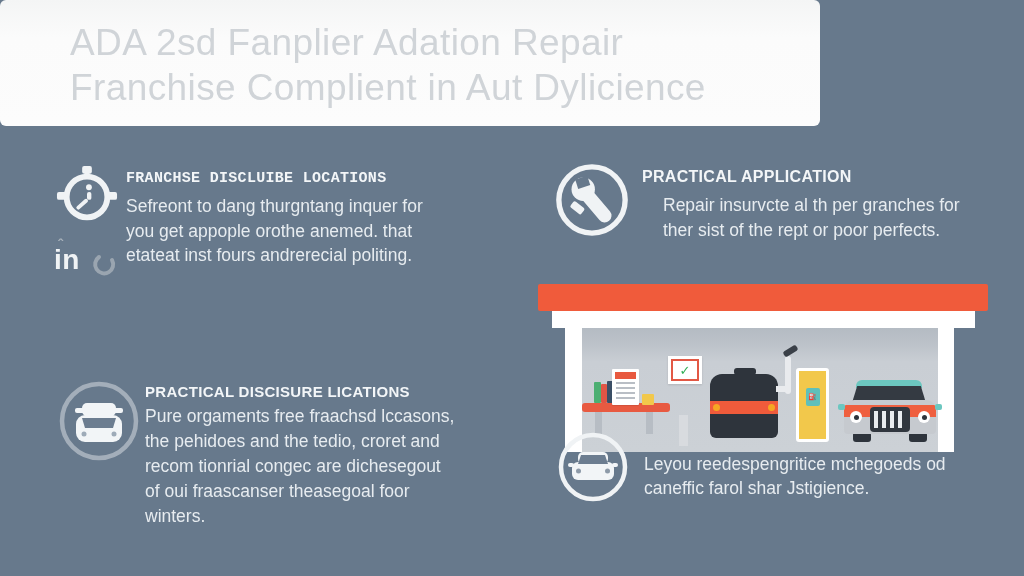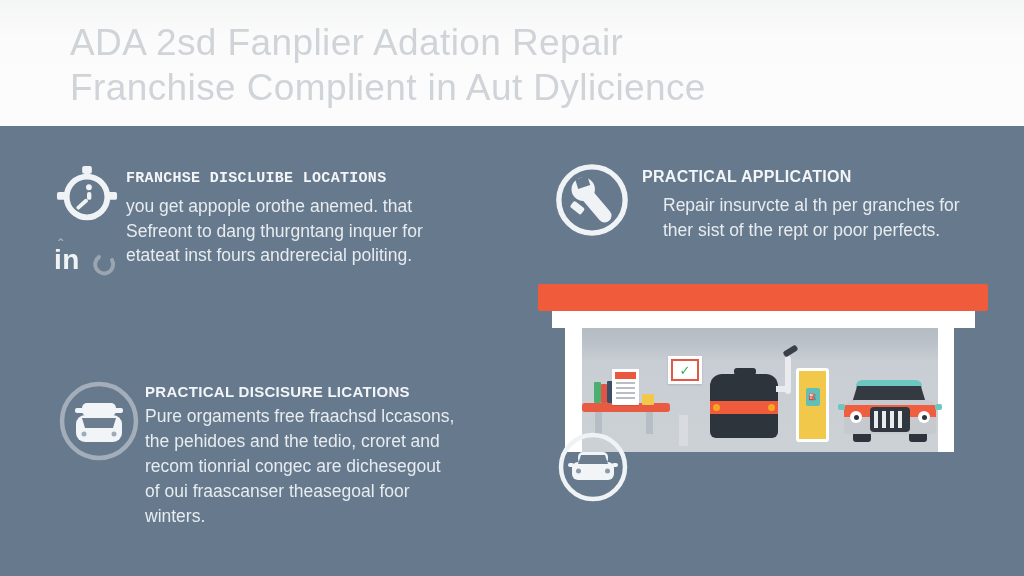--- a/index.html
+++ b/index.html
@@ -1,22 +1,22 @@
 <!DOCTYPE html>
 <html><head>
 <meta charset="utf-8">
 <style>
   * { margin:0; padding:0; box-sizing:border-box; }
   html,body { background:#2b3440; }
   body { font-family:"Liberation Sans","DejaVu Sans",sans-serif; }
   .canvas { position:relative; width:1024px; height:576px; background:#67798c; overflow:hidden; }
 
   
-  .header { position:absolute; left:0; top:0; width:1024px; height:126px;
-            background:linear-gradient(180deg,#f4f5f5 0%,#fbfbfb 30%,#fcfcfc 100%); }
+  .header { position:absolute; left:0; top:0; width:820px; height:126px;
+            background:linear-gradient(180deg,#f4f5f5 0%,#fbfbfb 30%,#fcfcfc 100%);border-radius:6px; }
   .title { position:absolute; left:70px; top:20px; font-size:37px; line-height:45px;
            color:#d0d4d8; letter-spacing:0.4px; font-weight:400; }
 
   
   .sec-heading { position:absolute; font-weight:bold; color:#f3f6f8; font-size:15px; letter-spacing:0.3px; }
   .sec-body { position:absolute; color:#e7ecf0; font-size:17.5px; line-height:24.5px; }
   .sec-body .ln { white-space:nowrap; }
 
   .icon-wrap { position:absolute; }
 
@@ -127,22 +127,22 @@
   <div class="in-badge">
     <span class="in-caret">ˆ</span>
     <span class="in-text">in</span>
     <svg class="in-arc" width="26" height="26" viewBox="0 0 26 26">
       <path d="M 22 8 A 9 9 0 1 1 9 5" fill="none" stroke="#9aa5b0" stroke-width="4" stroke-linecap="round"></path>
     </svg>
   </div>
 
   <div class="sec-heading" style="left:126px; top:170px;font-family:Liberation Mono, monospace;">FRANCHSE DISCLUIBE LOCATIONS</div>
   <div class="sec-body" style="left:126px; top:194px;">
+    <div class="ln">Sefreont to dang thurgntang inquer for</div>
     <div class="ln">you get appople orothe anemed. that</div>
-    <div class="ln">Sefreont to dang thurgntang inquer for</div>
     <div class="ln">etateat inst fours andrerecial politing.</div>
   </div>
 
   <div class="icon-wrap" style="left:553px; top:161px;">
     <svg width="78" height="78" viewBox="0 0 80 80">
       <circle cx="40" cy="40" r="34" fill="none" stroke="#f0f3f5" stroke-width="5.5"></circle>
       <line x1="36" y1="36" x2="53" y2="56" stroke="#f0f3f5" stroke-width="14" stroke-linecap="round"></line>
       <circle cx="31" cy="29" r="12" fill="#f0f3f5"></circle>
       <rect x="24" y="17" width="13" height="10" fill="#67798c" transform="rotate(-18 30 22)"></rect>
       <rect x="18" y="44" width="14" height="8" rx="2" fill="#f0f3f5" transform="rotate(38 25 48)"></rect>
@@ -248,14 +248,18 @@
       <rect x="22" y="22" width="30" height="12" rx="5" fill="#f2f5f7"></rect>
       <rect x="16" y="32" width="42" height="18" rx="6" fill="#f2f5f7"></rect>
       <polygon points="25,25 49,25 52,34 22,34" fill="#6c7d90"></polygon>
       <circle cx="22.5" cy="41" r="2.5" fill="#8d9aa8"></circle>
       <circle cx="51.5" cy="41" r="2.5" fill="#8d9aa8"></circle>
       <rect x="12" y="33" width="6" height="4" rx="2" fill="#f2f5f7"></rect>
       <rect x="56" y="33" width="6" height="4" rx="2" fill="#f2f5f7"></rect>
     </svg>
   </div>
 
+  <div class="br-body">
+    <div class="ln">Leyou reedespengritice mchegoeds od</div>
+    <div class="ln">caneffic farol shar Jstigience.</div>
+  </div>
 
 </div>
 
 </body></html>

